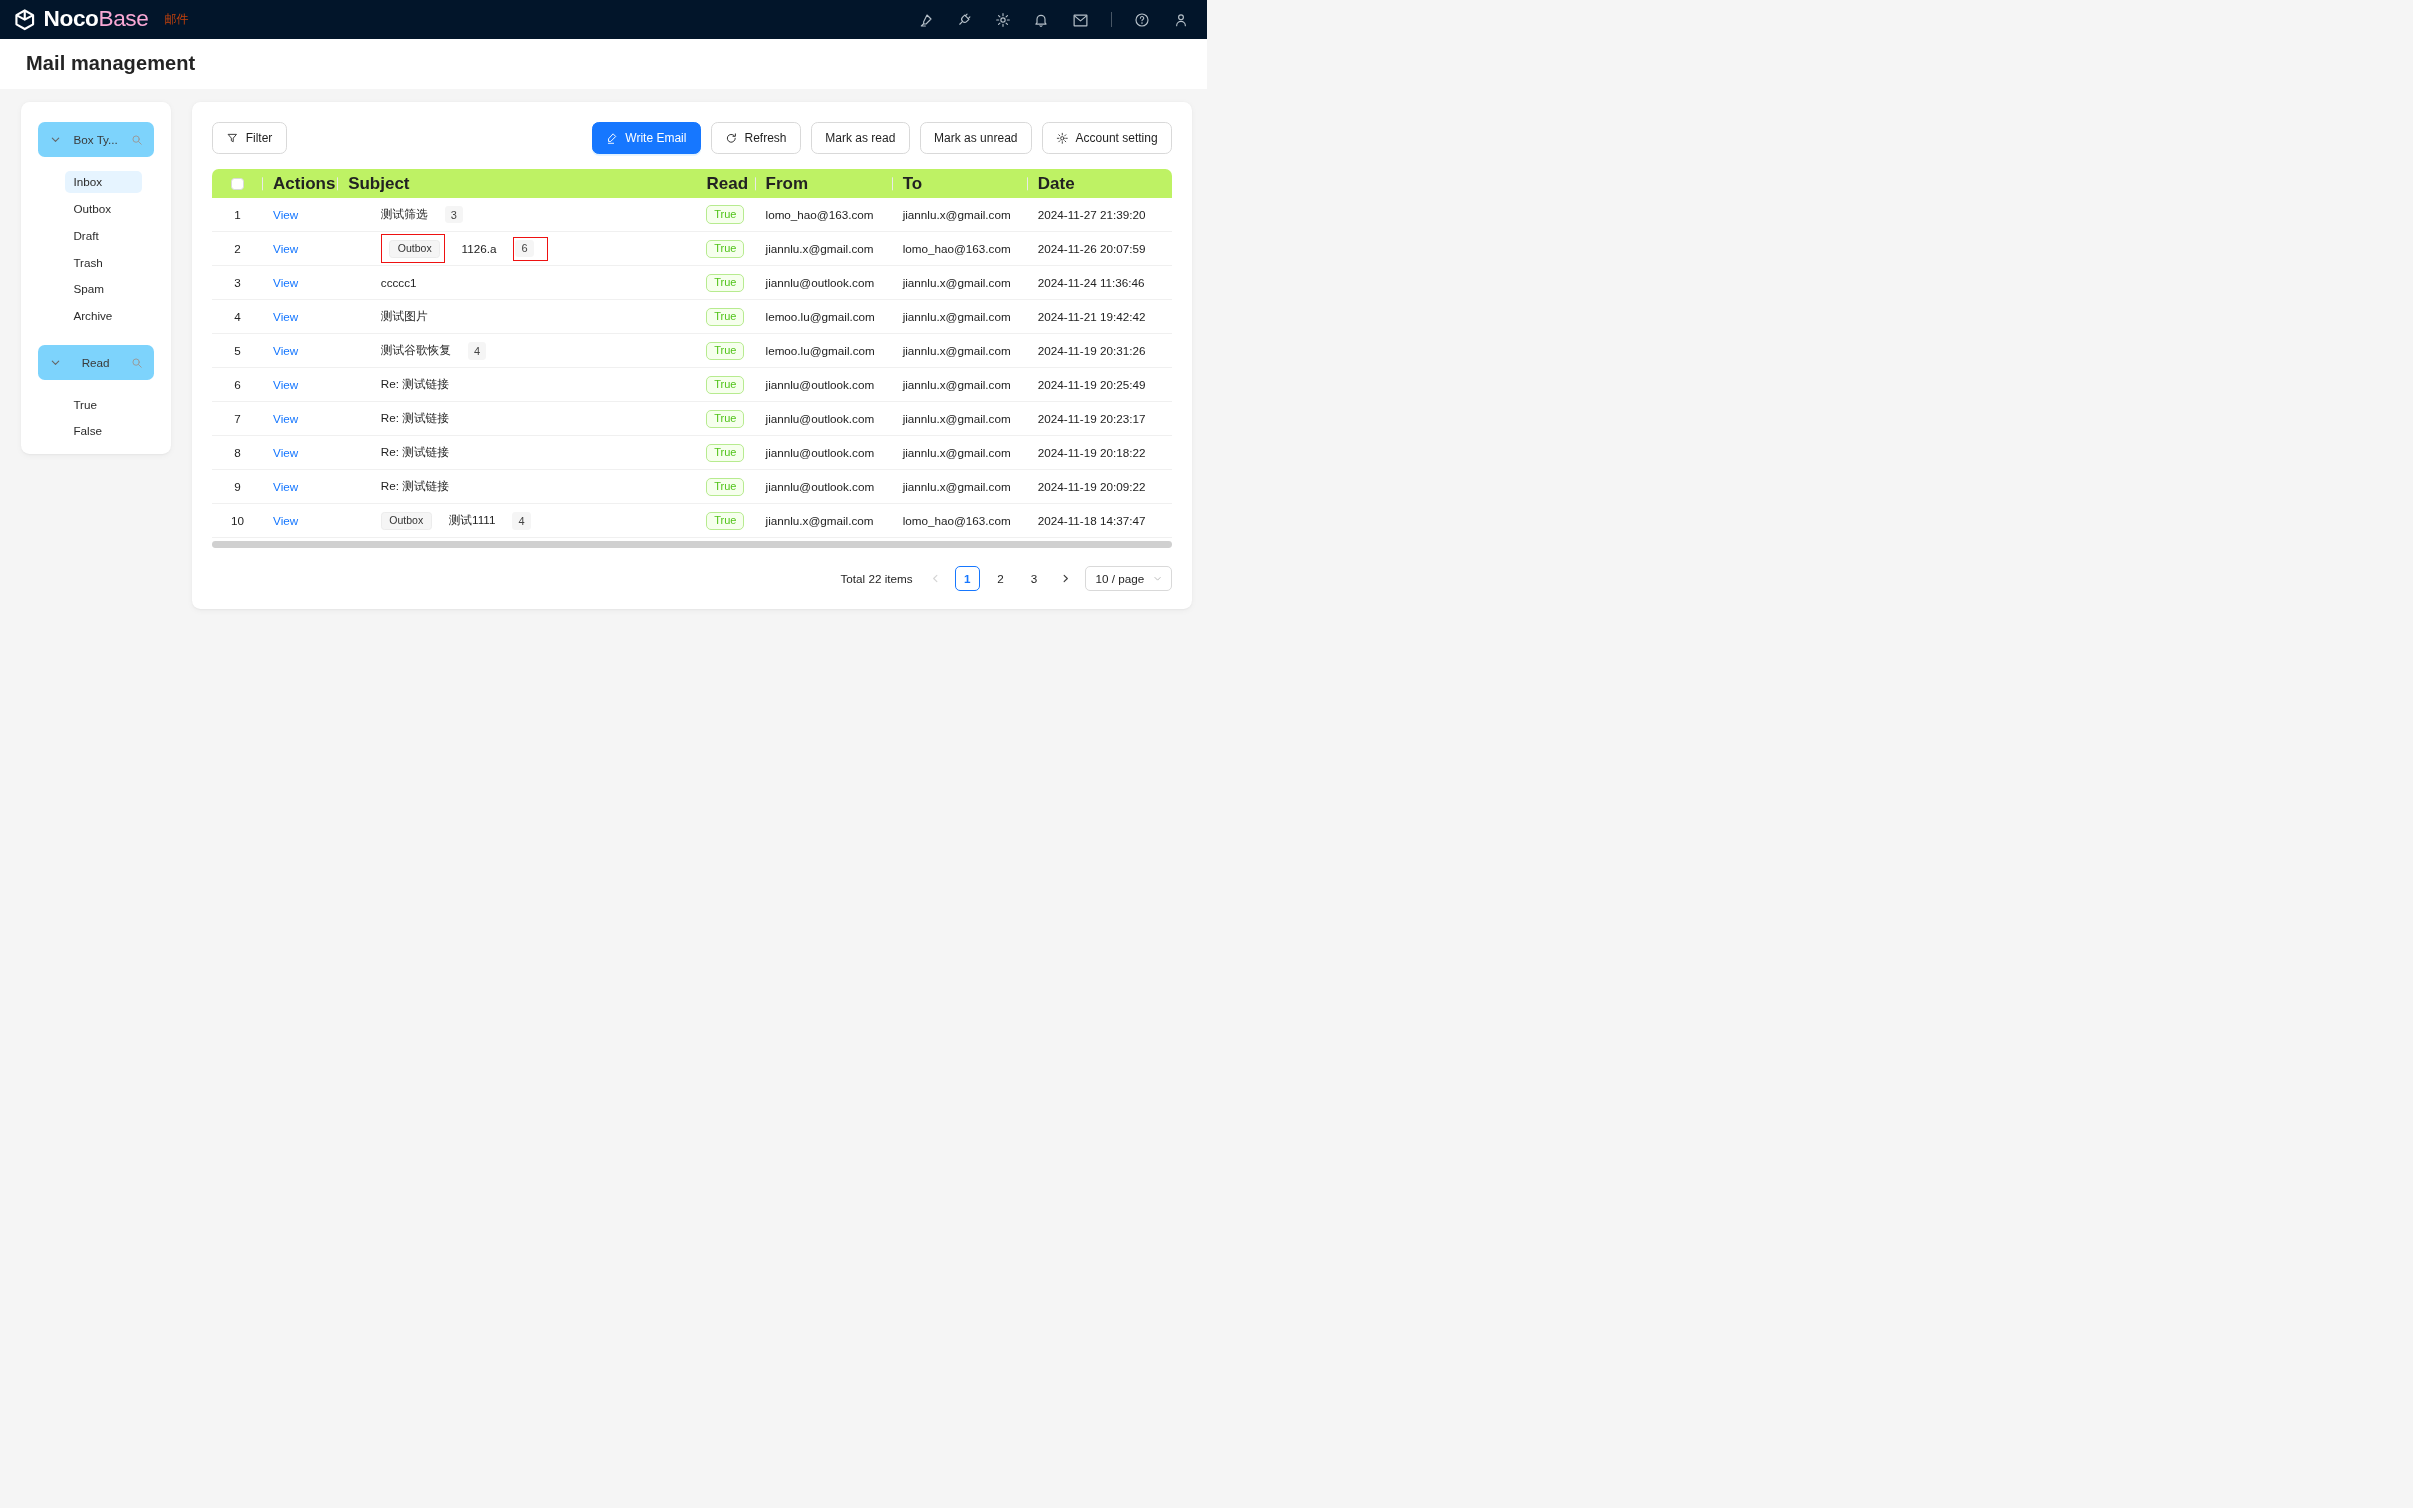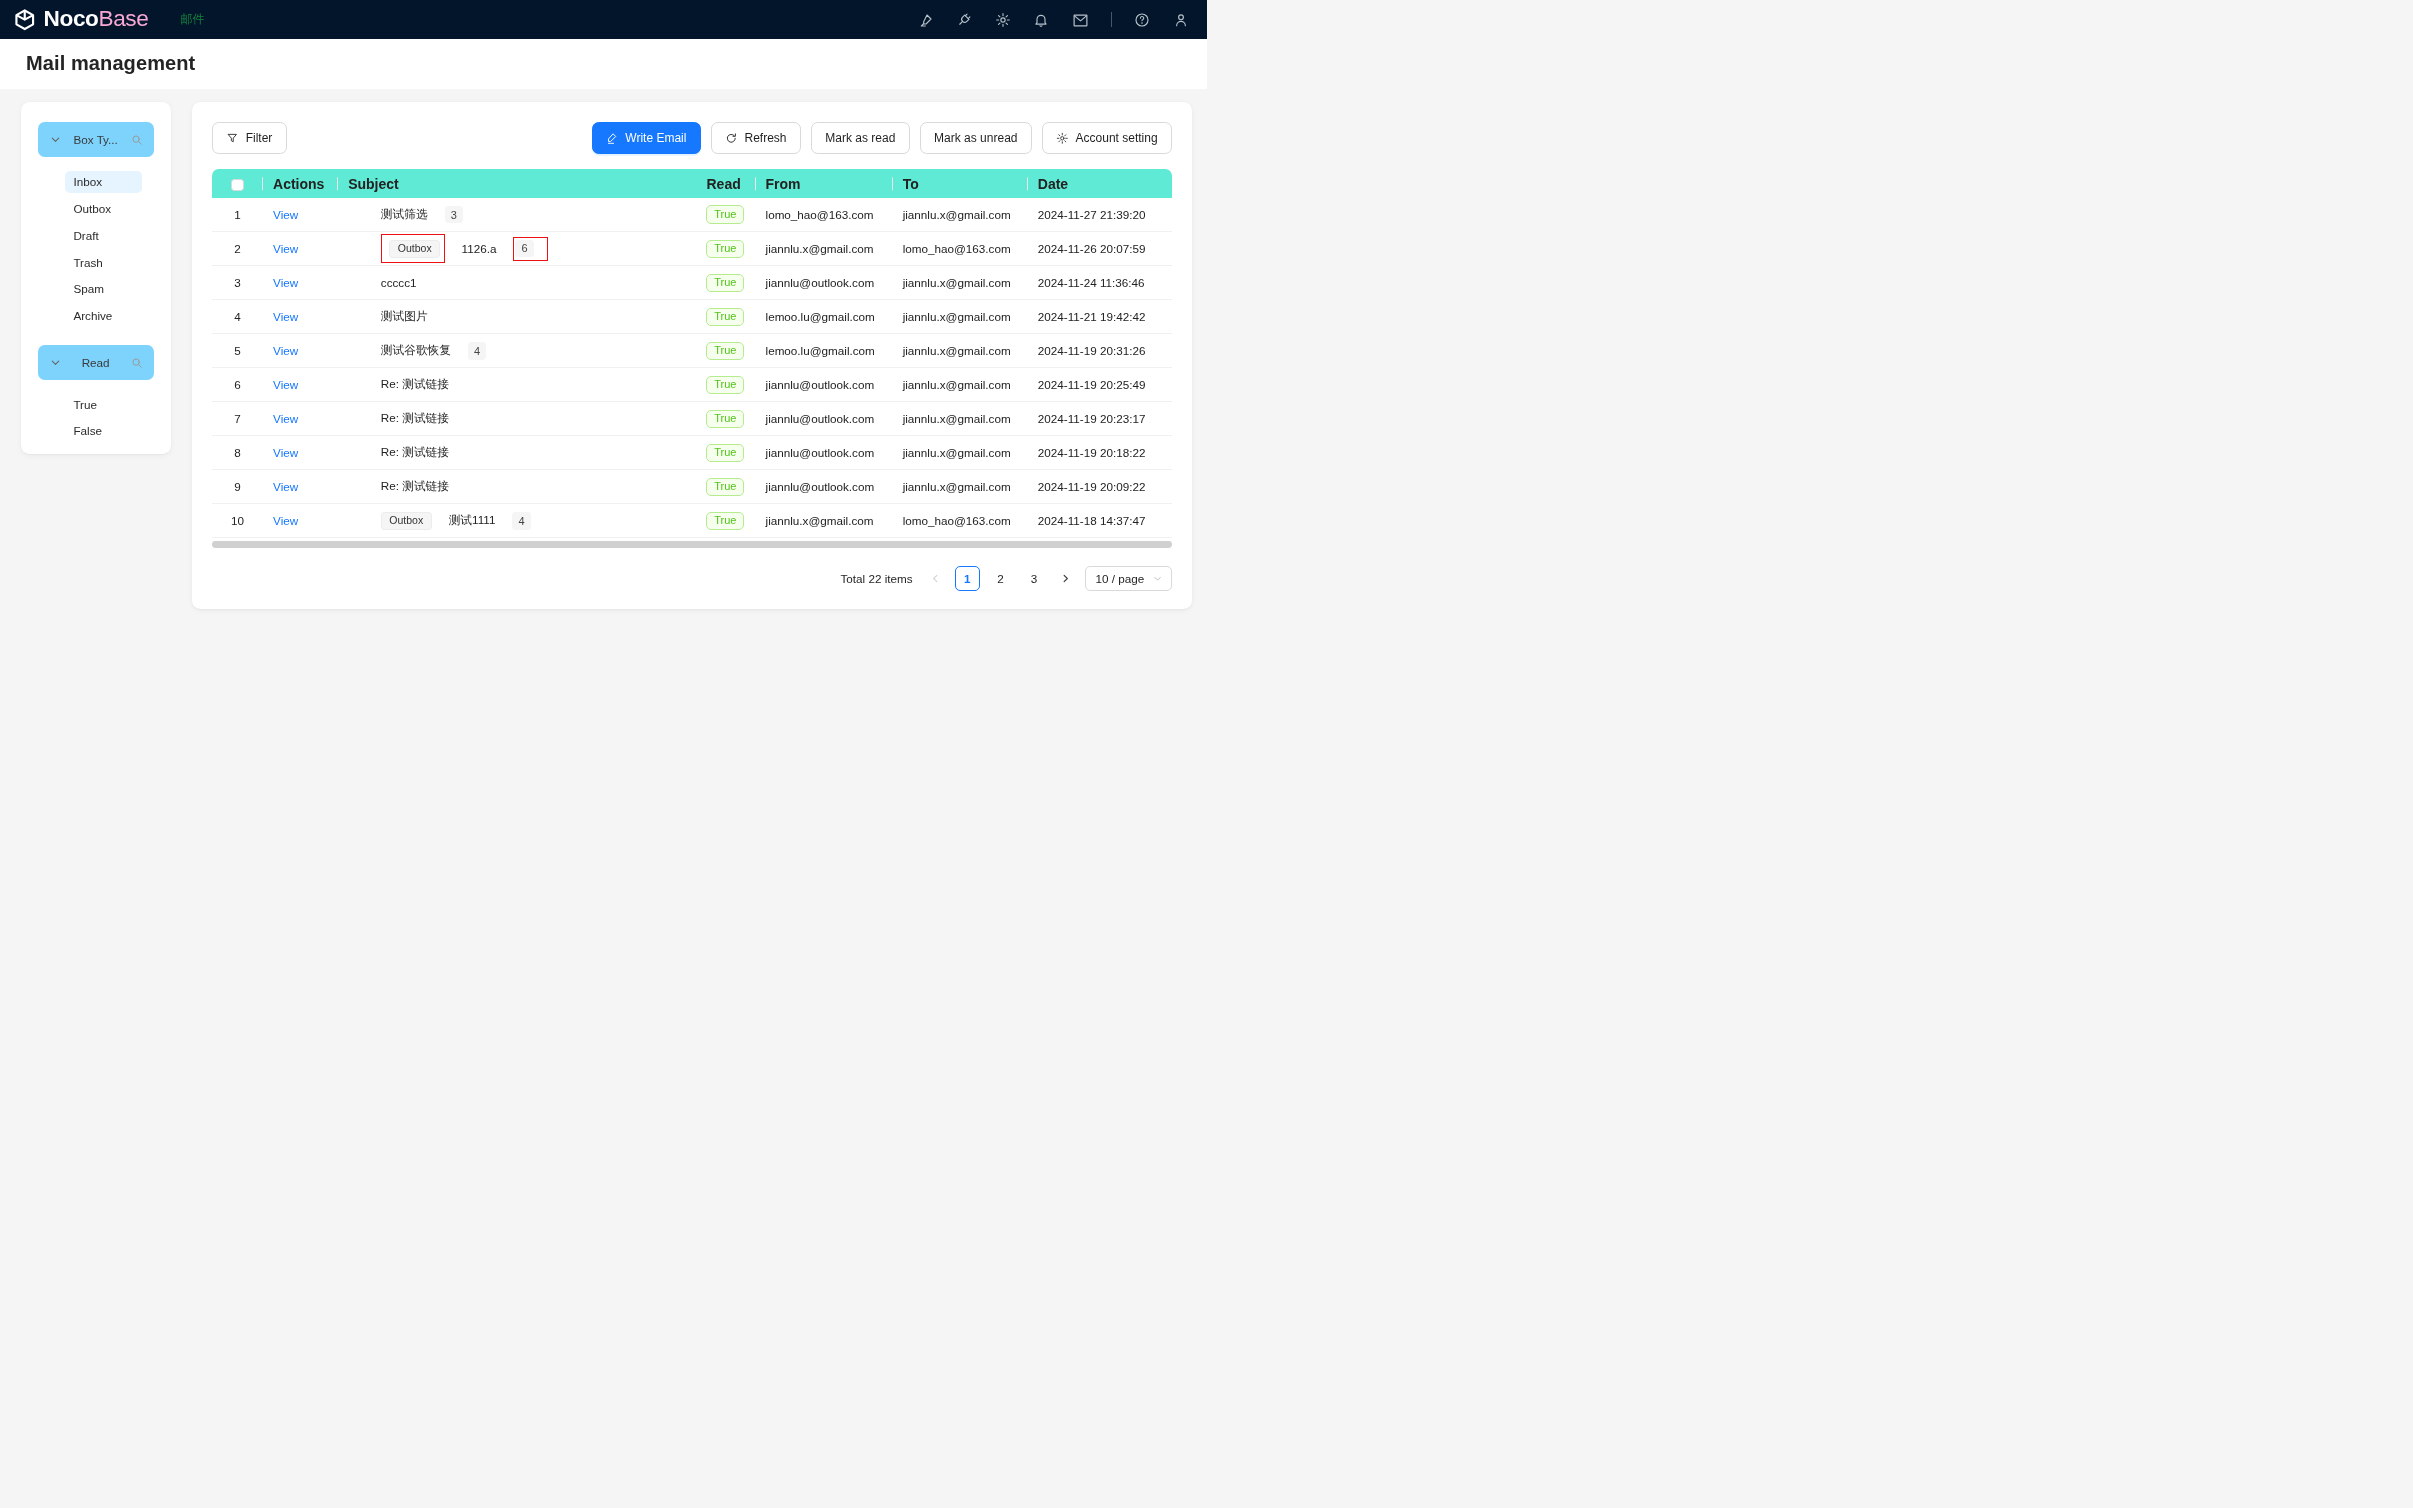--- a/index.html
+++ b/index.html
@@ -13,21 +13,21 @@
 
   
   .top-nav {
     height:39px; background:#02152a; display:flex; align-items:center;
     padding:0 18.4px 0 12.6px; color:#e8ecef;
   }
   .logo { display:flex; align-items:center; gap:7.5px; cursor:pointer; }
   .logo-word { font-size:22.6px; letter-spacing:-0.4px; line-height:1; display:flex; }
   .logo-bold { font-weight:800; color:#ffffff; }
   .logo-light { font-weight:300; color:#f9a8d4; }
-  .nav-tab { margin-left:32px; font-size:12px; color:#15803d; cursor:pointer; }
+  .nav-tab { margin-left:16px; font-size:12px; color:#c2410c; cursor:pointer; }
   .nav-right { margin-left:auto; display:flex; align-items:center; gap:22.6px; color:#b6c0c9; }
   .nav-right .nav-icon { width:16px; height:16px; cursor:pointer; }
   .nav-divider { width:0.8px; height:15px; background:rgba(255,255,255,0.28); }
 
   
   .title-bar { background:#ffffff; height:50px; padding:13.4px 26px; }
   .page-title { font-size:20px; font-weight:700; color:#242424; letter-spacing:0.1px; }
 
   
   .workspace { position:relative; height:665px; }
@@ -62,21 +62,21 @@
     font-size:12px; color:#1f1f1f; cursor:pointer; font-family:inherit; white-space:nowrap;
   }
   .btn-icon { width:12.6px; height:12.6px; color:#333; }
   .btn-primary { background:#1677ff; border-color:#1677ff; color:#fff; box-shadow:0 1.7px 0 rgba(5,145,255,0.12); }
   .btn-primary .btn-icon { color:#fff; }
   .toolbar-right { margin-left:auto; display:flex; gap:10px; }
 
   
   .mail-table { width:100%; border-collapse:collapse; table-layout:fixed; margin-top:15px; }
   .mail-table thead th {
-    background:#5eead4; height:28.5px; font-size:14px; font-weight:600; color:#222;
+    background:#bef264; height:28.5px; font-size:17px; font-weight:600; color:#222;
     text-align:left; padding:0 6.7px 0 10px; position:relative;
   }
   .mail-table thead th:first-child { border-top-left-radius:6.7px; text-align:center; padding:0; }
   .mail-table thead th:last-child  { border-top-right-radius:6.7px; }
   .mail-table thead th:not(:last-child)::after {
     content:""; position:absolute; right:0; top:50%; transform:translateY(-50%);
     width:0.8px; height:13.4px; background:#e9e9e9;
   }
   .mail-table tbody td {
     height:34px; border-bottom:0.8px solid #f0f0f0; font-size:11.7px; color:#222;

